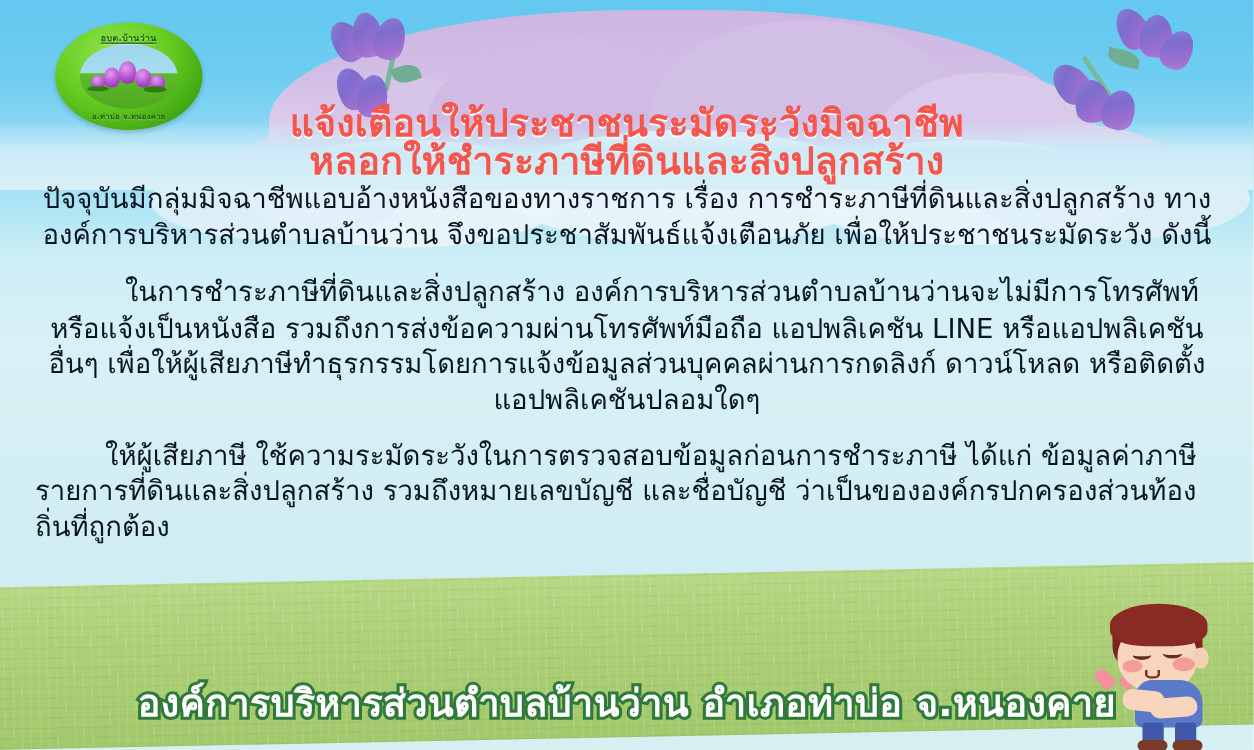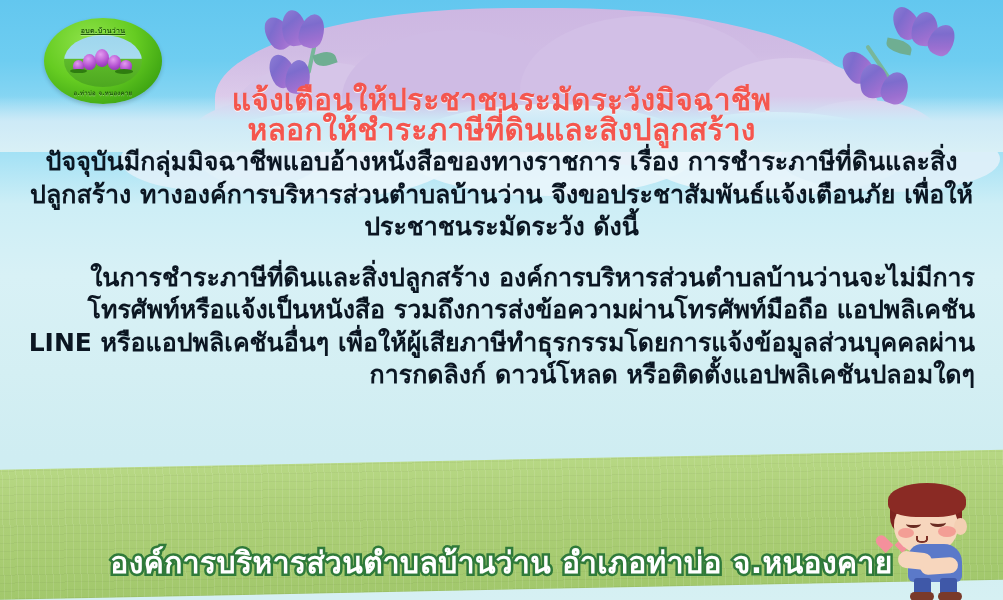--- a/index.html
+++ b/index.html
@@ -181,27 +181,27 @@
   .subline.s1 { top: 82px; }
   .subline.s2 { top: 112px; }
 
   
   .body-text {
     position: absolute;
     left: 28px;
     right: 28px;
     top: 146px;
     color: #0b1622;
-    font-weight: 700;
-    font-size: 25px;
+    font-weight: 400;
+    font-size: 22px;
     line-height: 1.30;
   }
   .para { margin: 0 0 14px 0; }
   .para.p1 { text-align: center; margin-bottom: 18px; }
-  .para.p2 { text-align: right; text-indent: 56px; margin-bottom: 16px; margin-top: 13px; }
+  .para.p2 { text-align: center; text-indent: 56px; margin-bottom: 16px; margin-top: 13px; }
   .para.p3 { text-align: left; text-indent: 56px; margin-bottom: 0; }
 
   
   .grass {
     position: absolute;
     left: -10px;
     right: -10px;
     bottom: 0;
     height: 130px;
     background:
@@ -328,20 +328,21 @@
     <div class="petal" style="left:18px; top:58px; width:28px; height:34px; transform:rotate(-8deg);"></div>
     <div class="petal" style="left:40px; top:66px; width:26px; height:32px; transform:rotate(18deg);"></div>
   </div>
 
   <div class="subline s1">แจ้งเตือนให้ประชาชนระมัดระวังมิจฉาชีพ</div>
   <div class="subline s2">หลอกให้ชำระภาษีที่ดินและสิ่งปลูกสร้าง</div>
 
   <div class="body-text">
     <p class="para p1">ปัจจุบันมีกลุ่มมิจฉาชีพแอบอ้างหนังสือของทางราชการ เรื่อง การชำระภาษีที่ดินและสิ่งปลูกสร้าง ทางองค์การบริหารส่วนตำบลบ้านว่าน จึงขอประชาสัมพันธ์แจ้งเตือนภัย เพื่อให้ประชาชนระมัดระวัง ดังนี้</p>
     <p class="para p2">ในการชำระภาษีที่ดินและสิ่งปลูกสร้าง องค์การบริหารส่วนตำบลบ้านว่านจะไม่มีการโทรศัพท์หรือแจ้งเป็นหนังสือ รวมถึงการส่งข้อความผ่านโทรศัพท์มือถือ แอปพลิเคชัน LINE หรือแอปพลิเคชันอื่นๆ เพื่อให้ผู้เสียภาษีทำธุรกรรมโดยการแจ้งข้อมูลส่วนบุคคลผ่านการกดลิงก์ ดาวน์โหลด หรือติดตั้งแอปพลิเคชันปลอมใดๆ</p>
+    <p class="para p3">ให้ผู้เสียภาษี ใช้ความระมัดระวังในการตรวจสอบข้อมูลก่อนการชำระภาษี ได้แก่ ข้อมูลค่าภาษี รายการที่ดินและสิ่งปลูกสร้าง รวมถึงหมายเลขบัญชี และชื่อบัญชี ว่าเป็นขององค์กรปกครองส่วนท้องถิ่นที่ถูกต้อง</p>
   </div>
 
   <div class="grass-shadow"></div>
   <div class="grass"></div>
 
   <div class="heart"></div>
   <div class="boy">
     <div class="b-hair-back"></div>
     <div class="b-face"></div>
     <div class="b-hair-front"></div>

